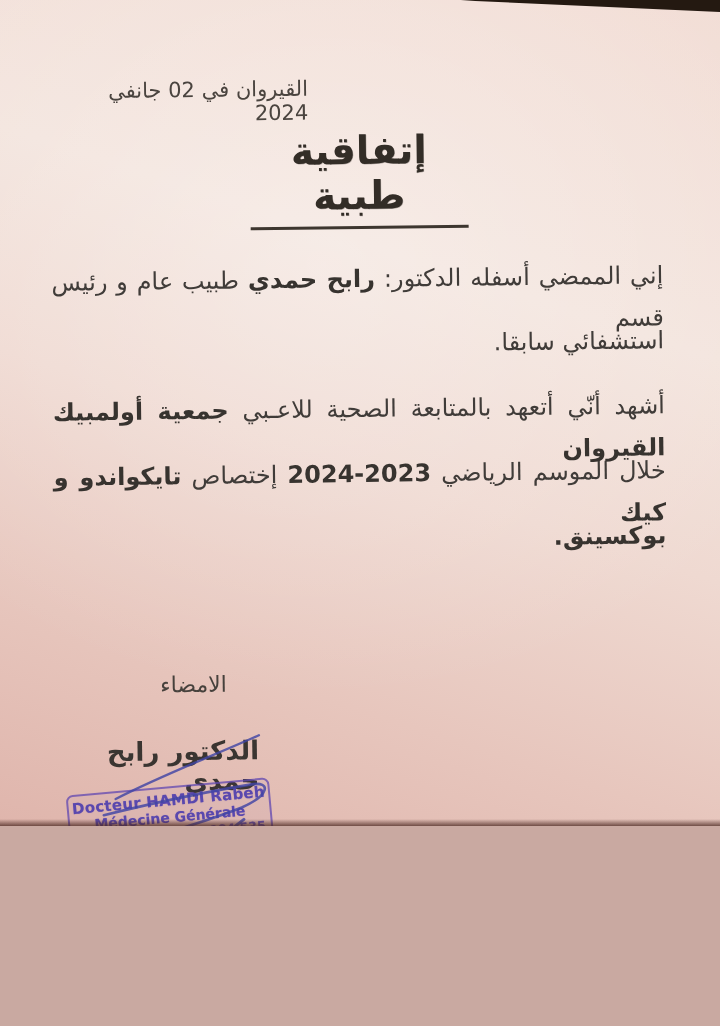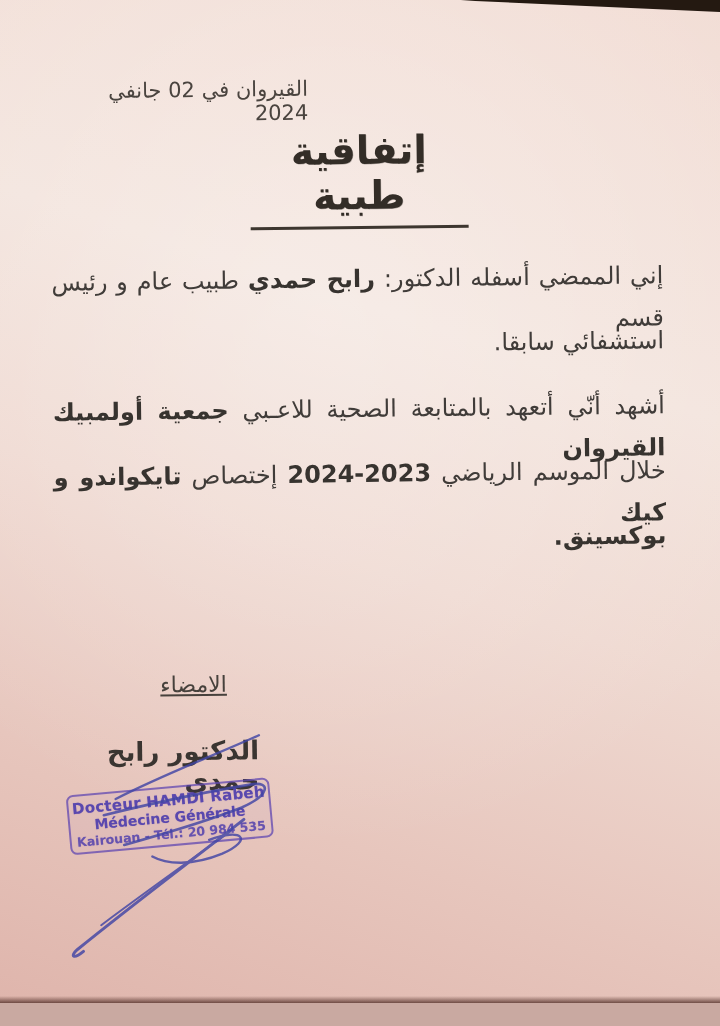--- a/index.html
+++ b/index.html
@@ -2,21 +2,21 @@
 <html lang="ar"><head>
 <meta charset="utf-8">
 <style>
   html,body{margin:0;padding:0;}
   body{
     width:720px;height:1026px;overflow:hidden;
     font-family:"DejaVu Sans", sans-serif;
     background:#c9a9a1;
   }
   .page{
-    position:relative;width:720px;height:1003px;overflow:hidden;
+    position:relative;width:720px;height:826px;overflow:hidden;
     background:
       radial-gradient(120% 85% at 45% 32%, rgba(255,255,255,0.30), rgba(255,255,255,0) 62%),
       linear-gradient(198deg,#f2ddd5 0%, #f3e4dd 34%, #efd9d1 55%, #e7c6bd 78%, #dfb5ac 100%);
   }
   
   .corner-shadow{
     position:absolute;top:0;left:0;width:720px;height:26px;
     background:#241911;
     clip-path:polygon(64% 0, 100% 0, 100% 46%, 66% 4%);
     filter:blur(0.6px);
@@ -49,21 +49,21 @@
   }
   .body-text .line{
     height:65px;line-height:42px;
     text-align:justify;
   }
   .line.fill{text-align-last:justify;}
   .line.endline{text-align:right;text-align-last:right;}
   .body-text b{color:#37332f;}
   .sig-label{
     position:absolute;top:670px;left:158px;
-    direction:rtl;font-size:22px;color:#46413c;text-decoration:underline;
+    direction:rtl;font-size:22px;color:#46413c;
   }
   .doctor-name{
     position:absolute;top:734px;left:56px;width:200px;
     direction:rtl;text-align:right;
     font-size:26px;font-weight:bold;color:#3a3531;
   }
   .stamp{
     position:absolute;top:784px;left:64px;width:204px;height:60px;
     transform:rotate(-4.5deg);
     border:2px solid rgba(97,72,178,0.75);

